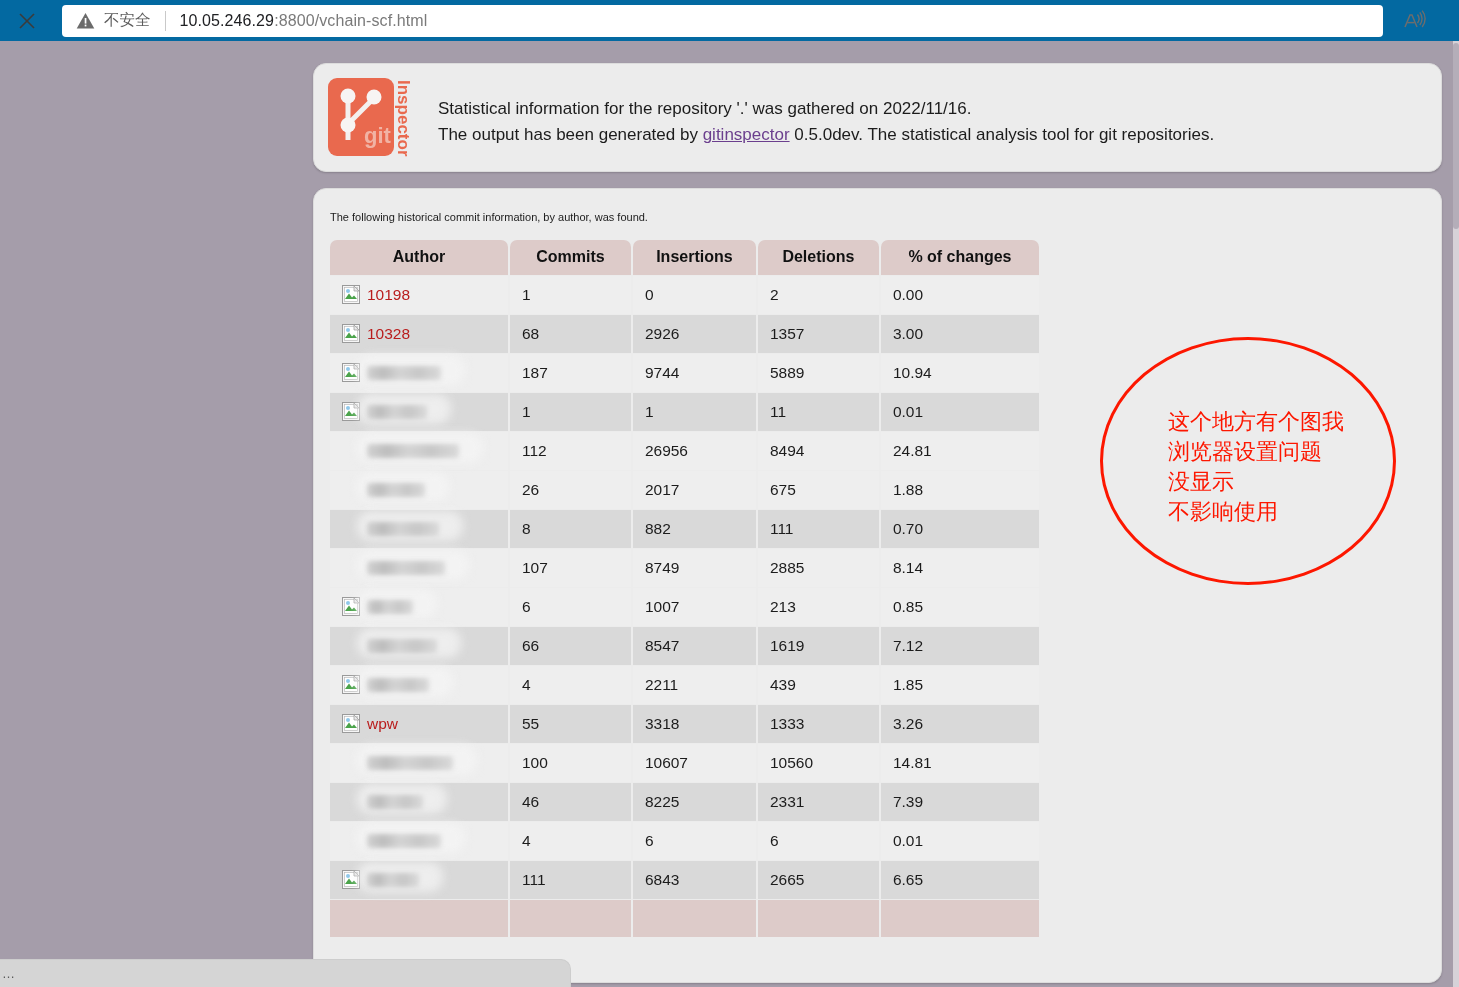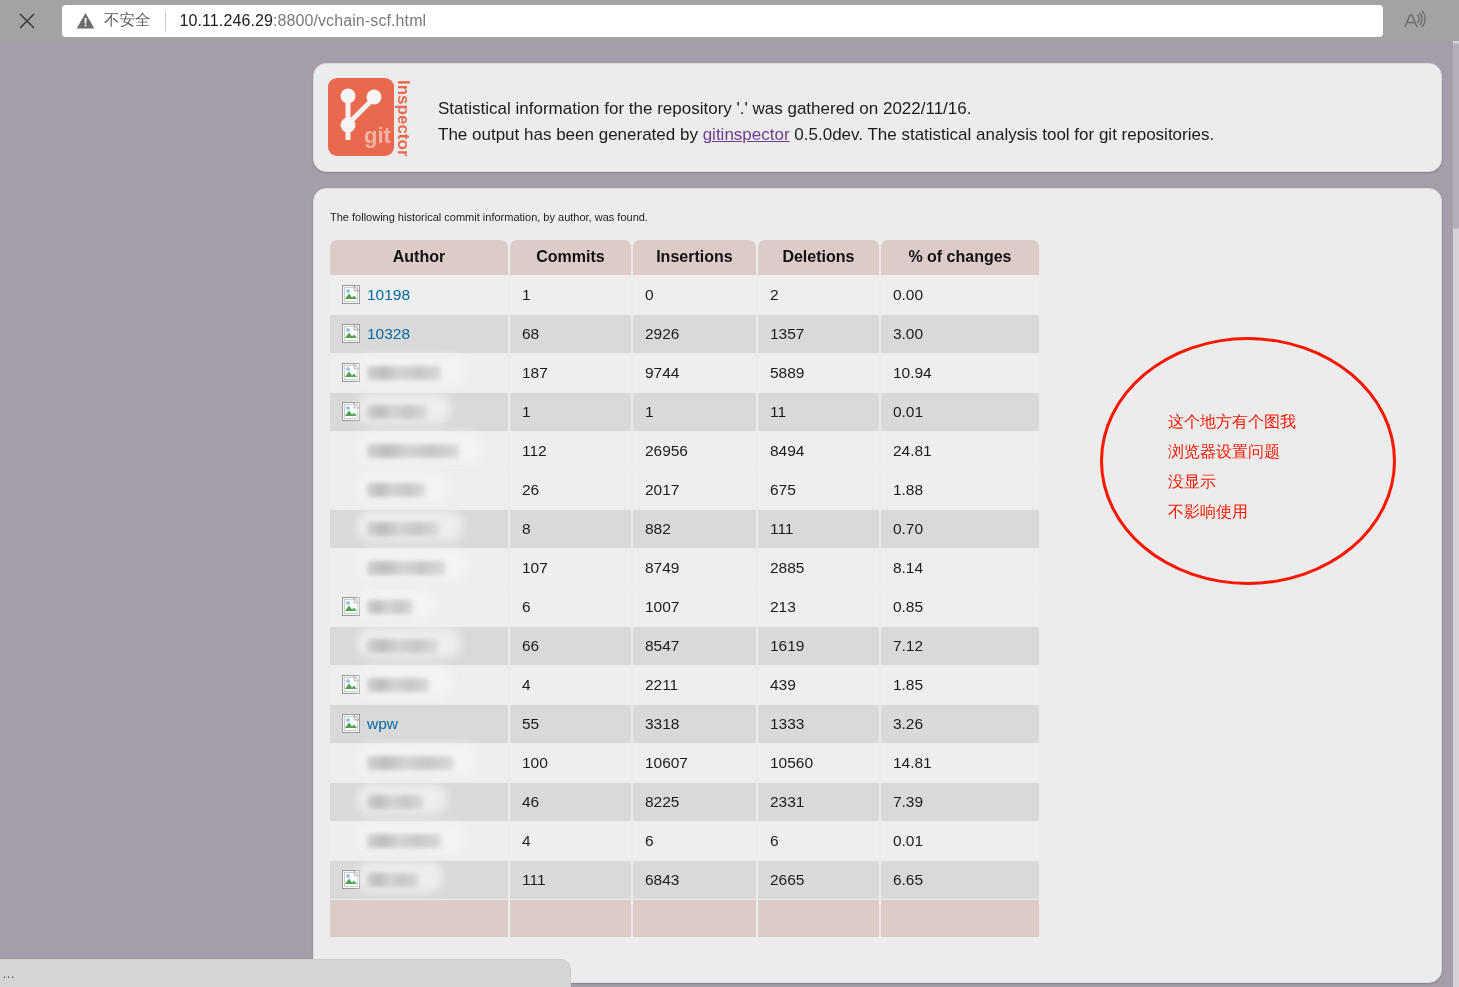--- a/index.html
+++ b/index.html
@@ -6,21 +6,21 @@
   html, body {
     margin: 0; padding: 0;
     width: 1459px; height: 987px;
     overflow: hidden;
     font-family: "Liberation Sans", "DejaVu Sans", sans-serif;
   }
 
   
   #browser-chrome {
     position: absolute; left: 0; top: 0; width: 1459px; height: 41px;
-    background: #a3a3a3;
+    background: #0369a1;
     display: flex; align-items: center;
   }
   #tab-close-btn {
     width: 54px; height: 41px;
     display: flex; align-items: center; justify-content: center;
     cursor: pointer;
   }
   #tab-close-btn svg { display:block; }
   #omnibox {
     flex: 1 1 auto; height: 32px; margin-left: 8px; margin-right: 8px;
@@ -175,37 +175,37 @@
   .redact-halo::before {
     content: "";
     position: absolute;
     left: -10px; top: -9px;
     width: calc(100% + 34px); height: 30px;
     background: rgba(245,245,245,0.72);
     filter: blur(5px);
     border-radius: 14px;
     pointer-events: none;
   }
-  .author-text { color: #0369a1; }
+  .author-text { color: #b91c1c; }
 
   
   #annotation {
     position: absolute;
     left: 1100px; top: 296px;
     width: 296px; height: 248px;
     border: 3px solid #fd1700;
     border-radius: 50%;
     pointer-events: none;
   }
   #annotation-text {
     position: absolute;
     left: 1168px; top: 366px;
     width: 230px;
     color: #fd1700;
-    font-size: 16px;
+    font-size: 22px;
     line-height: 30px;
     font-family: "DejaVu Sans", "Liberation Sans", sans-serif;
     white-space: pre-line;
   }
 
   
   #status-overlay {
     position: absolute;
     left: -12px; bottom: 0;
     width: 583px; height: 28px;
@@ -248,21 +248,21 @@
   <div id="omnibox">
     <div class="security-chip">
       <svg class="warn-tri" width="19" height="18" viewBox="0 0 19 18">
         <path d="M9.5 1 L18.3 16.6 L0.7 16.6 Z" fill="#6b6b6b"></path>
         <rect x="8.7" y="6" width="1.7" height="5.6" fill="#ffffff"></rect>
         <rect x="8.7" y="12.6" width="1.7" height="1.8" fill="#ffffff"></rect>
       </svg>
       <span>不安全</span>
     </div>
     <div class="omnibox-sep"></div>
-    <div id="url-text"><span>10.11.246.29</span><span class="dim">:8800/vchain-scf.html</span></div>
+    <div id="url-text"><span>10.05.246.29</span><span class="dim">:8800/vchain-scf.html</span></div>
   </div>
 
   <div id="read-aloud-btn">
     <svg width="26" height="24" viewBox="0 0 26 24">
       <path d="M4 18 L9 6 L11 6 L16 18" fill="none" stroke="#6d6d6d" stroke-width="1.5"></path>
       <line x1="6.3" y1="13.6" x2="13.7" y2="13.6" stroke="#6d6d6d" stroke-width="1.5"></line>
       <path d="M16.5 5.5 A7 7 0 0 1 16.5 14" fill="none" stroke="#6d6d6d" stroke-width="1.4"></path>
       <path d="M18.8 3.4 A10 10 0 0 1 18.8 16" fill="none" stroke="#6d6d6d" stroke-width="1.4"></path>
       <path d="M21.2 1.6 A13 13 0 0 1 21.2 18" fill="none" stroke="#6d6d6d" stroke-width="1.4"></path>
     </svg>

